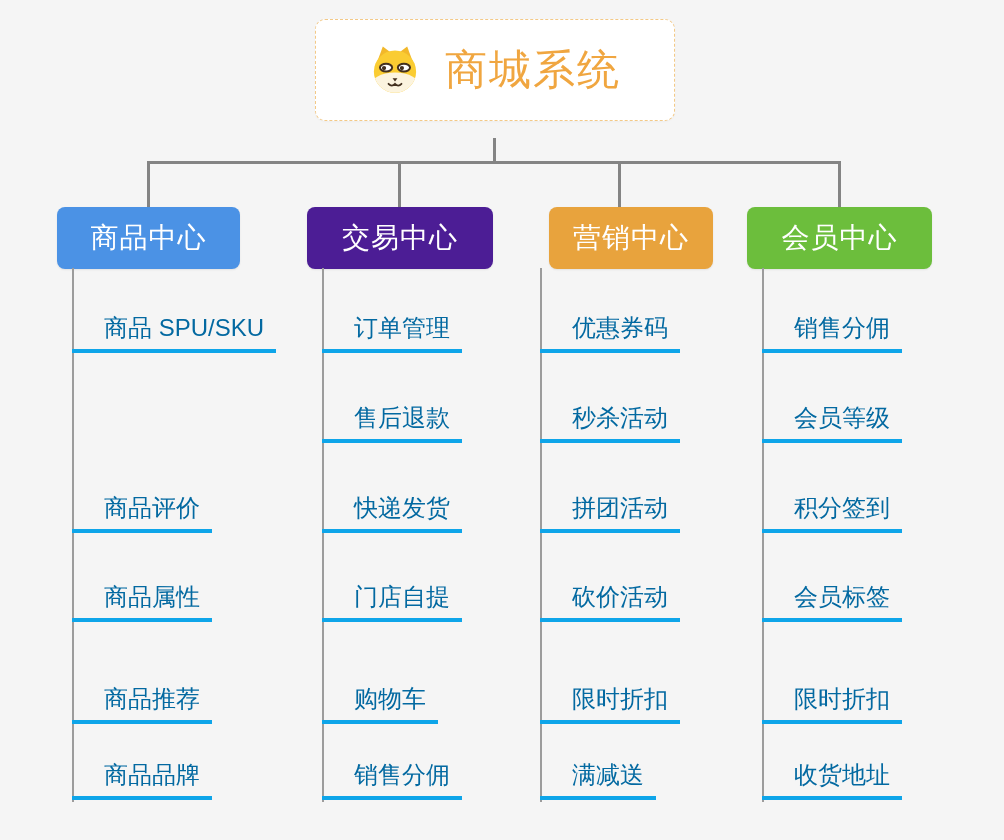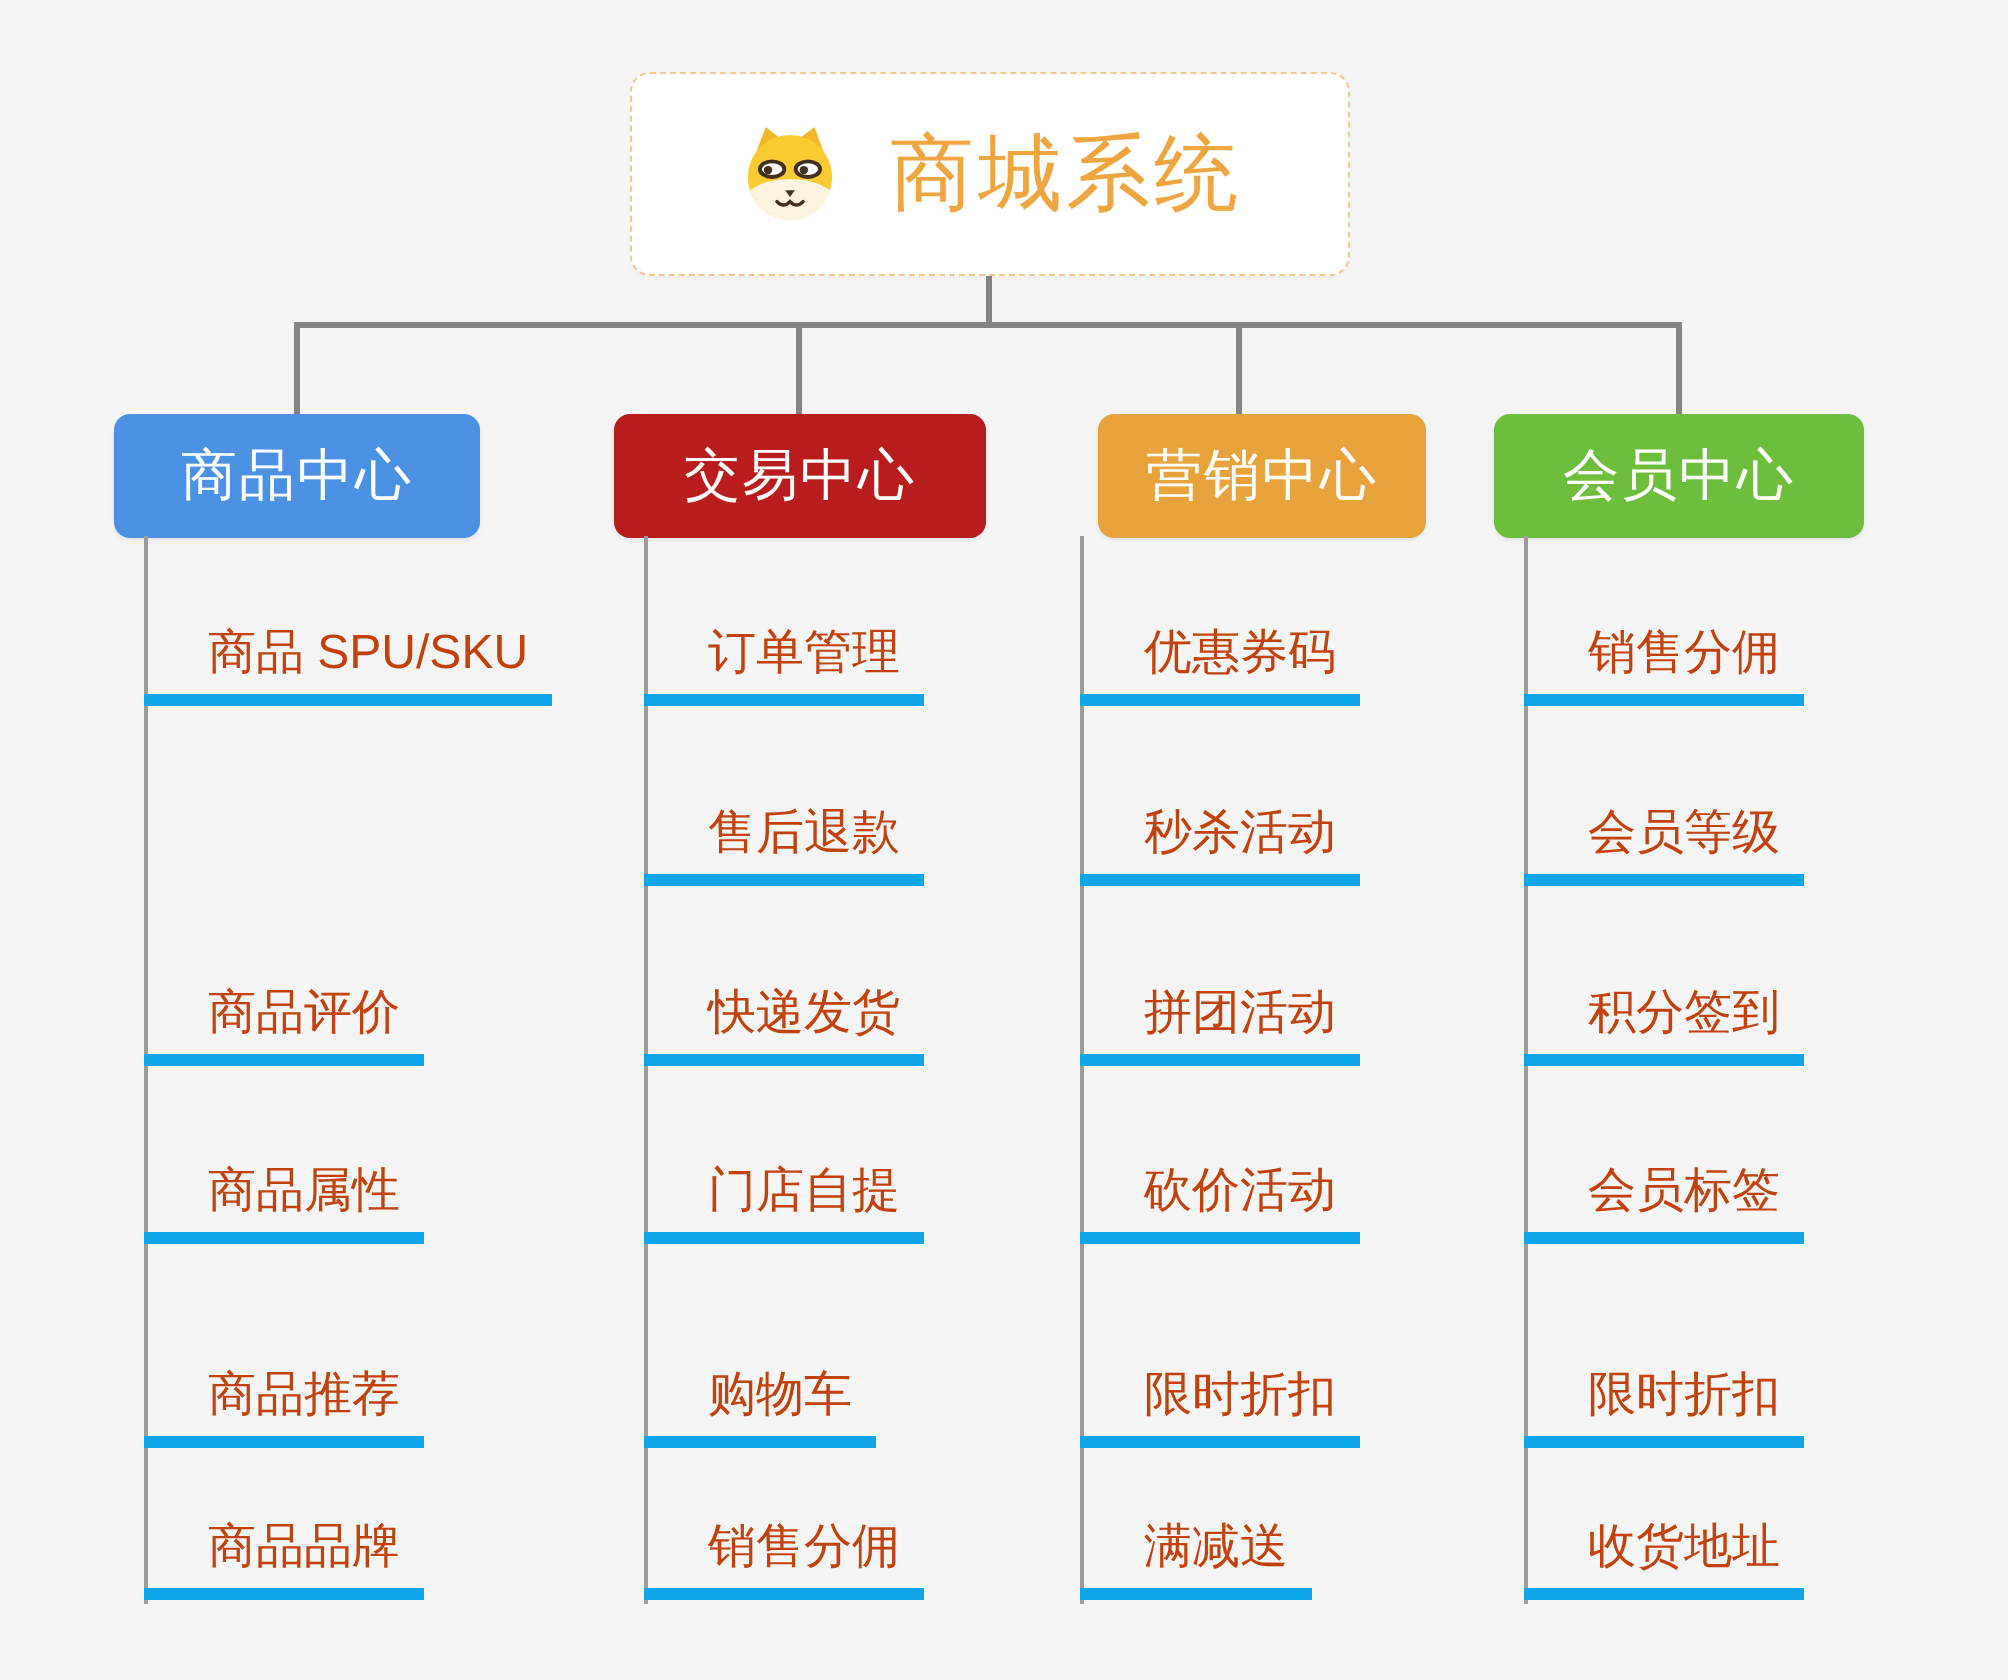--- a/index.html
+++ b/index.html
@@ -10,21 +10,21 @@
   }
   
   .line{position:absolute;background:#848484;}
   .root-stem{left:493px;top:138px;width:3px;height:24px;}
   .hbar{left:147px;top:161px;width:694px;height:3px;}
   .drop{top:161px;width:3px;height:47px;}
   .drop0{left:147px;} .drop1{left:398px;} .drop2{left:618px;} .drop3{left:838px;}
 
   
   .root{
-    position:absolute;left:315px;top:36px;width:360px;height:102px;
+    position:absolute;left:315px;top:19px;width:360px;height:102px;
     background:#FFFFFF;border:1px dashed #F3C987;border-radius:10px;
     box-sizing:border-box;display:flex;align-items:center;justify-content:center;gap:24px;
     box-shadow:0 1px 2px rgba(0,0,0,0.03);
   }
   .root-title{font-size:42px;color:#F0A640;letter-spacing:2px;white-space:nowrap;}
 
   
   .branch{position:absolute;top:207px;}
   .b0{left:57px;width:183px;}
   .b1{left:307px;width:186px;}
@@ -32,24 +32,24 @@
   .b3{left:747px;width:185px;}
   .branch-box{
     height:62px;border-radius:8px;display:flex;align-items:center;justify-content:center;
     color:#FFFFFF;font-size:28px;letter-spacing:1px;white-space:nowrap;
     box-shadow:0 1px 2px rgba(0,0,0,0.08);
   }
   .leaves{position:absolute;left:15px;top:61px;width:260px;height:534px;}
   .trunk{position:absolute;left:0;top:0;width:2px;height:534px;background:#9C9C9C;}
   .leaf{
     position:absolute;left:0;height:48px;box-sizing:border-box;
-    border-bottom:6px solid #0ea5e9;
+    border-bottom:4px solid #0ea5e9;
     display:flex;align-items:flex-end;
     padding:0 12px 5px 32px;
-    font-size:24px;color:#c2410c;white-space:nowrap;text-align:right;
+    font-size:24px;color:#0369a1;white-space:nowrap;text-align:right;
   }
   .r0{top:37px}.r1{top:127px}.r2{top:217px}.r3{top:306px}.r4{top:408px}.r5{top:484px}
 </style>
 </head>
 <body>
 
 <div class="line root-stem"></div>
 <div class="line hbar"></div>
 <div class="line drop drop0"></div>
 <div class="line drop drop1"></div>
@@ -83,21 +83,21 @@
     <div class="trunk"></div>
     <div class="leaf r0">商品 SPU/SKU</div>
     <div class="leaf r2">商品评价</div>
     <div class="leaf r3">商品属性</div>
     <div class="leaf r4">商品推荐</div>
     <div class="leaf r5">商品品牌</div>
   </div>
 </div>
 
 <div class="branch b1">
-  <div class="branch-box" style="background: #b91c1c;">交易中心</div>
+  <div class="branch-box" style="background: #4c1d95;">交易中心</div>
   <div class="leaves">
     <div class="trunk"></div>
     <div class="leaf r0">订单管理</div>
     <div class="leaf r1">售后退款</div>
     <div class="leaf r2">快递发货</div>
     <div class="leaf r3">门店自提</div>
     <div class="leaf r4">购物车</div>
     <div class="leaf r5">销售分佣</div>
   </div>
 </div>

